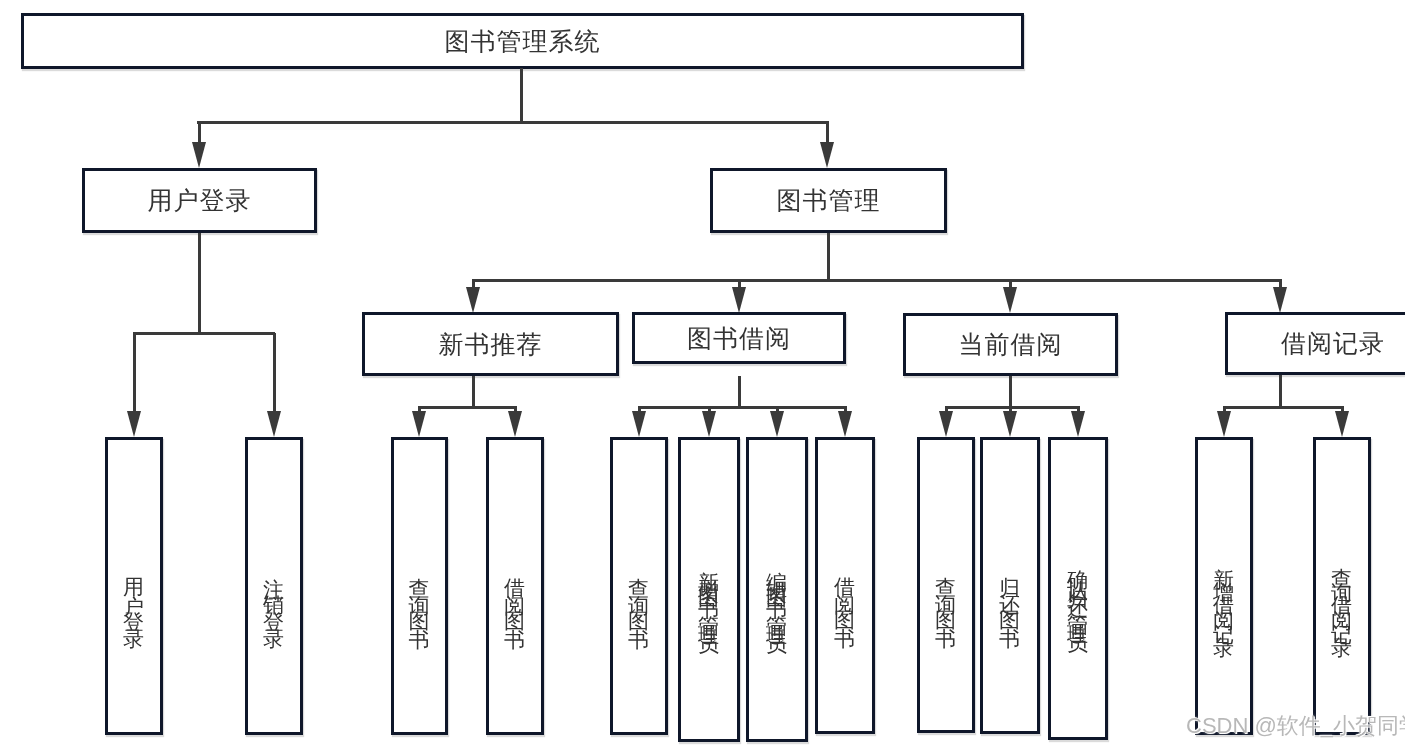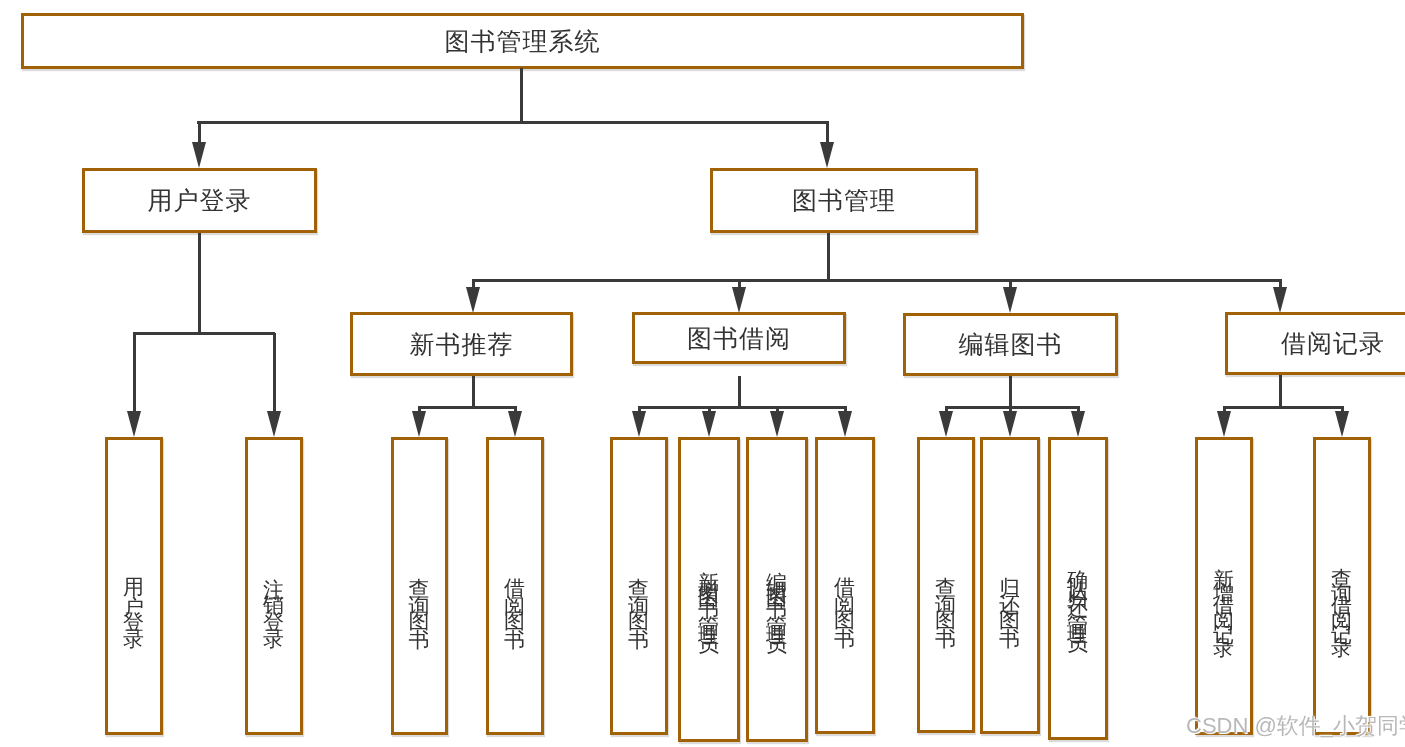--- a/index.html
+++ b/index.html
@@ -2,21 +2,21 @@
 <html><head>
 <meta charset="utf-8">
 <style>
   html,body{margin:0;padding:0;background:#fff;}
   #canvas{
     position:relative;width:1405px;height:747px;background:#ffffff;overflow:hidden;
     font-family:"Liberation Sans","DejaVu Sans",sans-serif;color:#333333;
   }
   .node{
     position:absolute;box-sizing:border-box;background:#ffffff;
-    border:3px solid #a16207;display:flex;align-items:center;justify-content:center;
+    border:3px solid #0f172a;display:flex;align-items:center;justify-content:center;
     box-shadow:1px 2px 1px rgba(0,0,0,0.14);
   }
   .node.h .lbl{font-size:25px;letter-spacing:1px;white-space:nowrap;}
   .node.v .lbl{
     writing-mode:vertical-rl;text-orientation:mixed;
     font-size:21px;letter-spacing:17px;margin-bottom:-17px;line-height:1;
   }
   .node.v.sp6 .lbl{letter-spacing:14px;margin-bottom:-14px;}
   .node.v.dense .lbl{letter-spacing:9px;margin-bottom:-9px;}
   .vline,.hline{position:absolute;background:#3a3a3a;}
@@ -45,21 +45,21 @@
   <div class="vline" style="left:520px;top:68px;height:55px"></div>
   <div class="hline" style="left:197px;top:121px;width:632px"></div>
   <div class="vline" style="left:198px;top:122px;height:24px"></div>
   <div class="arrow" style="left:192px;top:142px"></div>
   <div class="vline" style="left:826px;top:122px;height:24px"></div>
   <div class="arrow" style="left:820px;top:142px"></div>
 
   <div class="node h" style="left:82px;top:168px;width:235px;height:65px">
     <span class="lbl">用户登录</span>
   </div>
-  <div class="node h" style="left:710px;top:168px;width:268px;height:65px">
+  <div class="node h" style="left:710px;top:168px;width:237px;height:65px">
     <span class="lbl">图书管理</span>
   </div>
 
   <div class="vline" style="left:198px;top:233px;height:101px"></div>
   <div class="hline" style="left:133px;top:332px;width:142px"></div>
   <div class="vline" style="left:133px;top:333px;height:80px"></div>
   <div class="arrow" style="left:127px;top:411px"></div>
   <div class="vline" style="left:273px;top:333px;height:80px"></div>
   <div class="arrow" style="left:267px;top:411px"></div>
 
@@ -67,28 +67,28 @@
   <div class="hline" style="left:472px;top:279px;width:810px"></div>
   <div class="vline" style="left:472px;top:280px;height:10px"></div>
   <div class="arrow" style="left:466px;top:287px"></div>
   <div class="vline" style="left:738px;top:280px;height:10px"></div>
   <div class="arrow" style="left:732px;top:287px"></div>
   <div class="vline" style="left:1009px;top:280px;height:10px"></div>
   <div class="arrow" style="left:1003px;top:287px"></div>
   <div class="vline" style="left:1279px;top:280px;height:10px"></div>
   <div class="arrow" style="left:1273px;top:287px"></div>
 
-  <div class="node h" style="left:350px;top:312px;width:223px;height:64px">
+  <div class="node h" style="left:362px;top:312px;width:257px;height:64px">
     <span class="lbl">新书推荐</span>
   </div>
   <div class="node h" style="left:632px;top:312px;width:214px;height:52px">
     <span class="lbl">图书借阅</span>
   </div>
   <div class="node h" style="left:903px;top:313px;width:215px;height:63px">
-    <span class="lbl">编辑图书</span>
+    <span class="lbl">当前借阅</span>
   </div>
   <div class="node h" style="left:1225px;top:312px;width:216px;height:63px">
     <span class="lbl">借阅记录</span>
   </div>
 
   <div class="vline" style="left:472px;top:376px;height:32px"></div>
   <div class="hline" style="left:418px;top:406px;width:99px"></div>
   <div class="vline" style="left:418px;top:407px;height:8px"></div>
   <div class="arrow" style="left:412px;top:411px"></div>
   <div class="vline" style="left:514px;top:407px;height:8px"></div>

